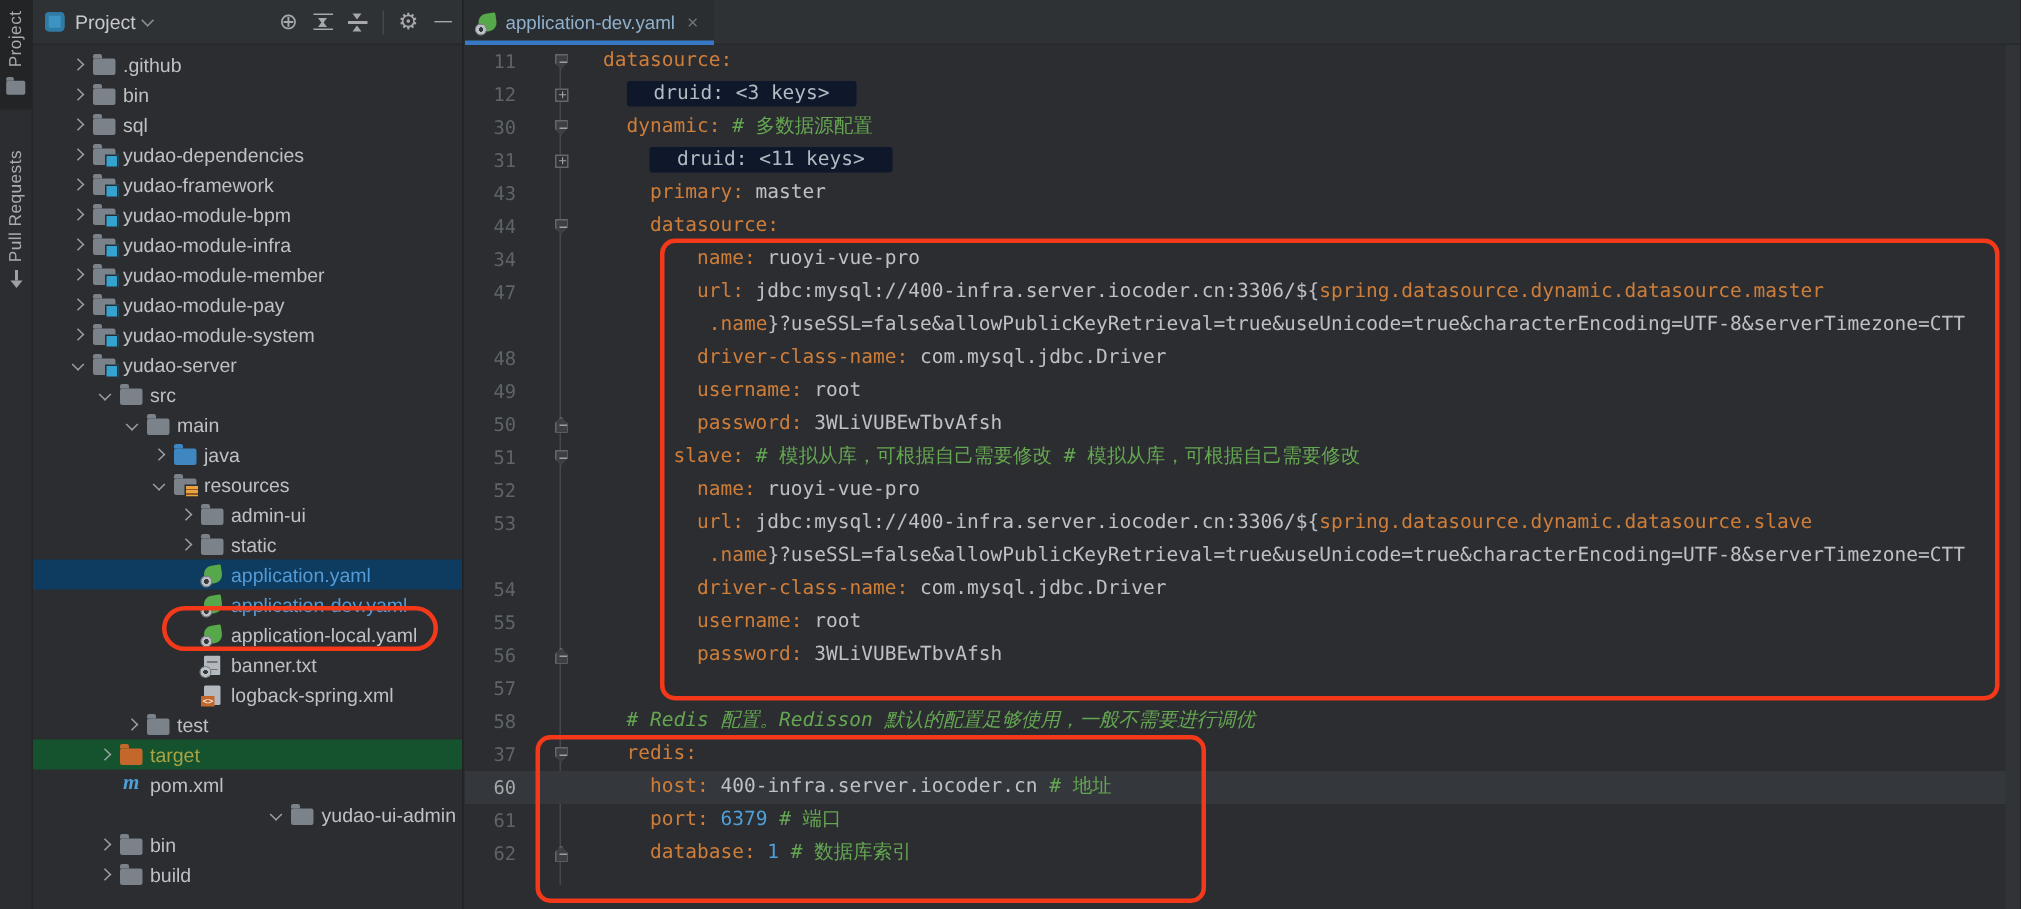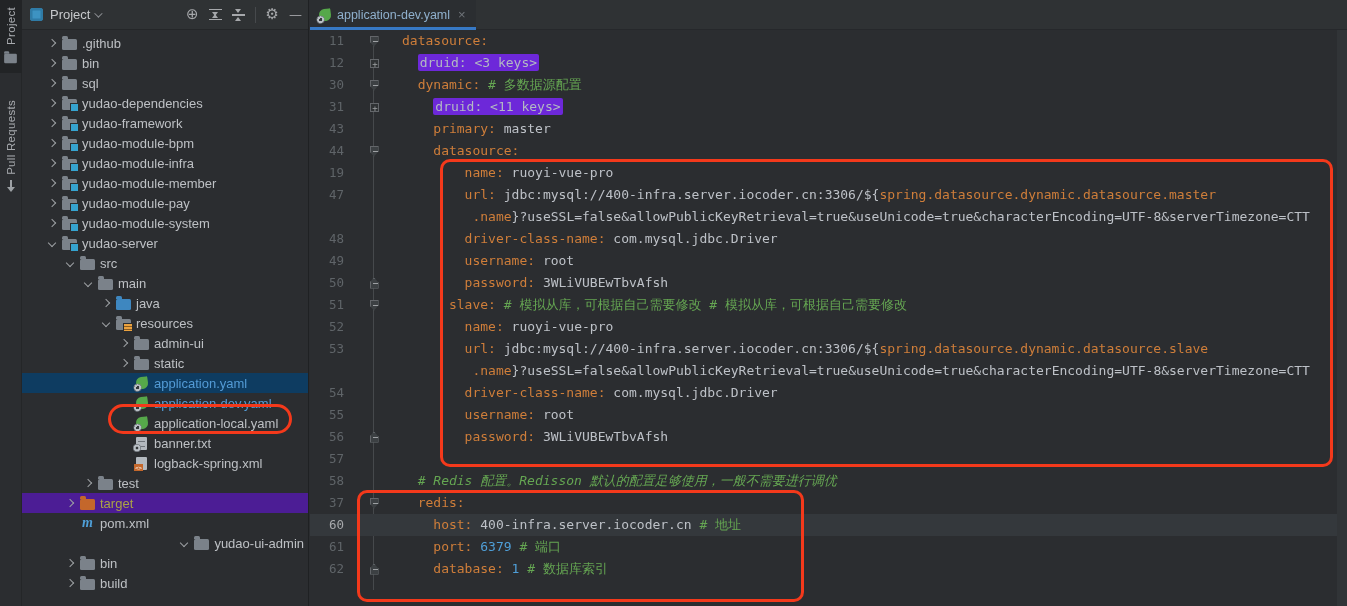--- a/index.html
+++ b/index.html
@@ -44,21 +44,21 @@
   .ic-exp::after { content:''; position:absolute; left:3px; top:3px; border-left:3.5px solid transparent; border-right:3.5px solid transparent; border-top:4px solid #a6a8ab; box-shadow:none; }
   .ic-exp .up { position:absolute; left:3px; bottom:3px; border-left:3.5px solid transparent; border-right:3.5px solid transparent; border-bottom:4px solid #a6a8ab; }
   .ic-col { position:relative; width:13px; height:12px; }
   .ic-col::before { content:''; position:absolute; left:0; top:5.5px; width:13px; height:1.5px; background:#a6a8ab; }
   .ic-col::after { content:''; position:absolute; left:3px; top:0; border-left:3.5px solid transparent; border-right:3.5px solid transparent; border-top:4px solid #a6a8ab; }
   .ic-col .up { position:absolute; left:3px; bottom:0; border-left:3.5px solid transparent; border-right:3.5px solid transparent; border-bottom:4px solid #a6a8ab; }
   
   .tree { position:absolute; left:0; top:33px; right:0; bottom:0; }
   .tree-row { height:20px; display:flex; align-items:center; white-space:nowrap; cursor:pointer; padding-right:4px; overflow:hidden; }
   .tree-row.row-selected { background:var(--selbg); }
-  .tree-row.row-target { background:#4c1d95; }
+  .tree-row.row-target { background:#14532d; }
   .chev-box { width:18px; min-width:18px; display:flex; justify-content:center; align-items:center; }
   .chev-right { width:6px; height:6px; border-right:1.5px solid #9da0a3; border-bottom:1.5px solid #9da0a3; transform:rotate(-45deg); }
   .chev-down  { width:6px; height:6px; border-right:1.5px solid #9da0a3; border-bottom:1.5px solid #9da0a3; transform:rotate(45deg); }
   .ti { width:17px; min-width:17px; display:flex; justify-content:center; align-items:center; margin-right:4px; }
   .tlabel { color:#bdc0c4; }
   .tlabel.c-blue { color:var(--bluefile); }
   .tlabel.c-olive { color:#aaa345; }
   .tbold { font-weight:bold; color:#d6d8da; margin-left:5px; }
   .tpath { color:#6e7277; margin-left:7px; }
   
@@ -93,21 +93,21 @@
   .fm::after { content:''; position:absolute; left:2px; top:4.5px; width:5px; height:1px; background:#9da0a3; }
   .fm.plus { width:9px; height:9px; clip-path:none; background:#2f3234; }
   .fm.plus::after { content:'+'; position:absolute; left:0; top:0; width:9px; height:9px; line-height:8px; text-align:center; font-size:9px; color:#9da0a3; background:none; }
   .code-text { white-space:pre; }
   .s-k  { color:var(--key); }
   .s-v  { color:#bdc1c7; }
   .s-cm { color:var(--comment); }
   .s-cmi{ color:var(--comment); font-style:italic; }
   .s-n  { color:var(--number); }
   .s-lk { color:var(--key); }
-  .s-fd { color:#b3bac2; background:#6d28d9; border-radius:2px; padding:1px 2px;margin-top:32px; }
+  .s-fd { color:#b3bac2; background:#0f172a; border-radius:2px; padding:1px 18px;margin-top:32px; }
   .scroll-col { position:absolute; right:0; top:30px; width:10px; bottom:0; background:#313437; }
   
   .anno { position:absolute; border:3px solid var(--accentRed); pointer-events:none; z-index:9; }
   .anno.box1 { left:440px; top:159px; width:893px; height:308px; border-radius:10px; }
   .anno.box2 { left:357px; top:490px; width:447px; height:112px; border-radius:10px; }
   .anno.ellipse { left:108px; top:404px; width:184px; height:30px; border-radius:15px; }
 </style>
 </head>
 <body>
 
@@ -431,21 +431,21 @@
           <span class="code-text"><span class="s-k">    primary:</span><span class="s-v"> master</span></span>
         </div>
         <div class="code-row">
           <span class="ln">44</span>
           <span class="fm-col">
             <span class="fm open"></span>
           </span>
           <span class="code-text"><span class="s-k">    datasource:</span></span>
         </div>
         <div class="code-row">
-          <span class="ln">19</span>
+          <span class="ln">34</span>
           <span class="fm-col"></span>
           <span class="code-text"><span class="s-k">        name:</span><span class="s-v"> ruoyi-vue-pro</span></span>
         </div>
         <div class="code-row">
           <span class="ln">47</span>
           <span class="fm-col"></span>
           <span class="code-text"><span class="s-k">        url:</span><span class="s-v"> jdbc:mysql://400-infra.server.iocoder.cn:3306/${</span><span class="s-lk">spring.datasource.dynamic.datasource.master</span></span>
         </div>
         <div class="code-row">
           <span class="ln"></span>

